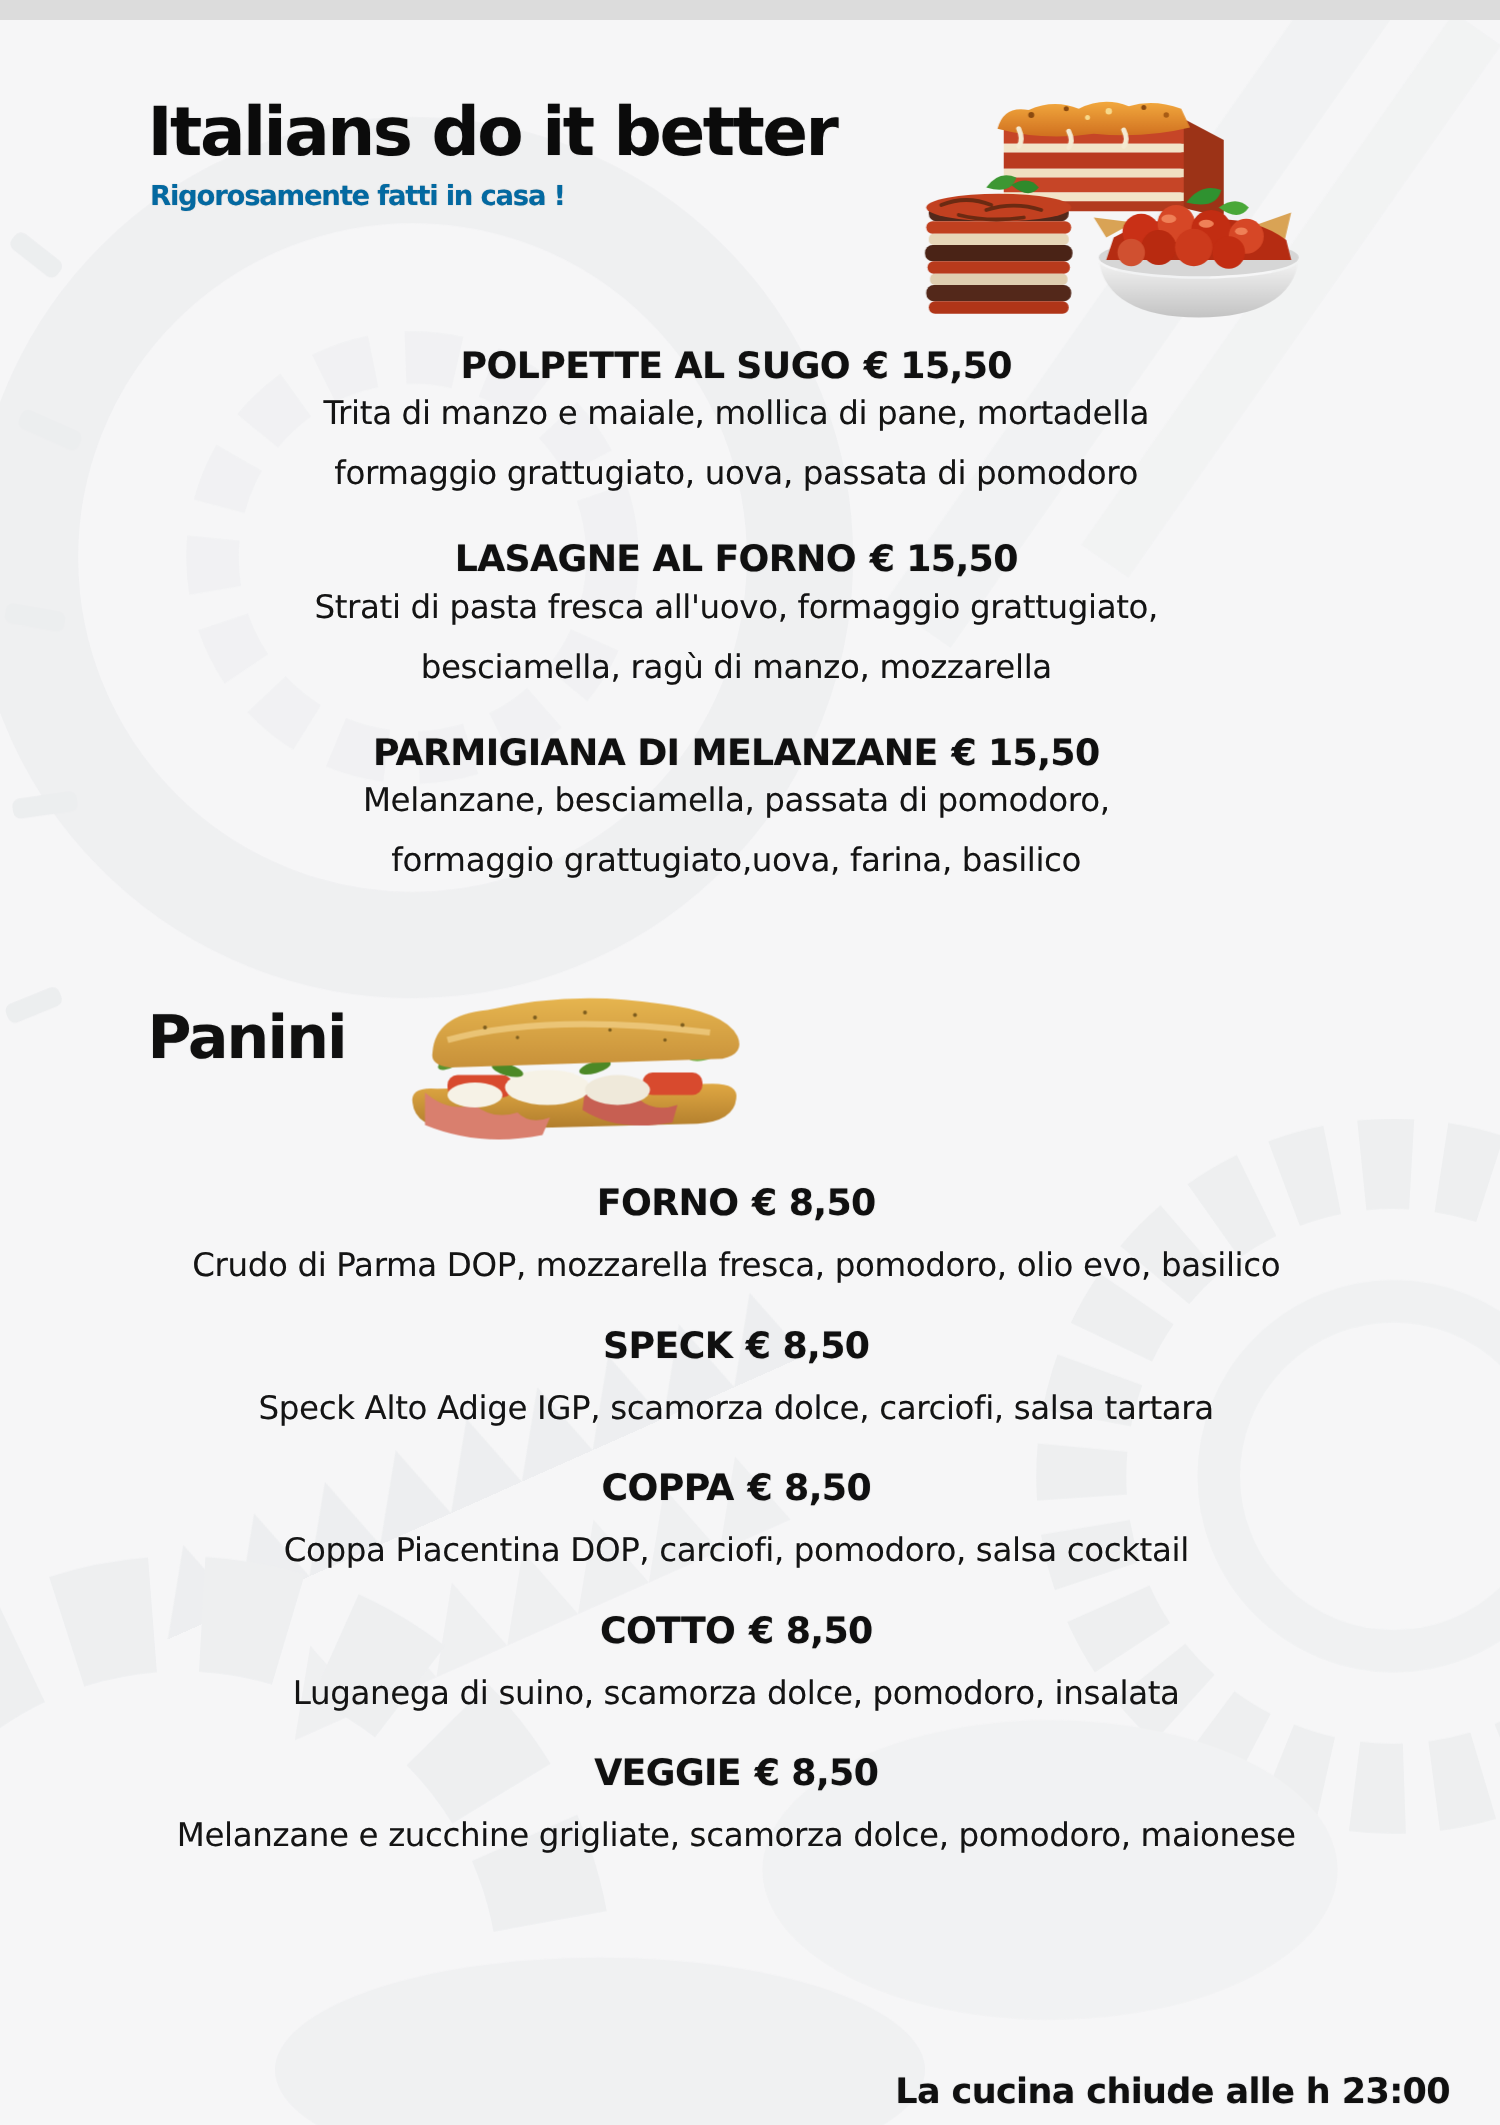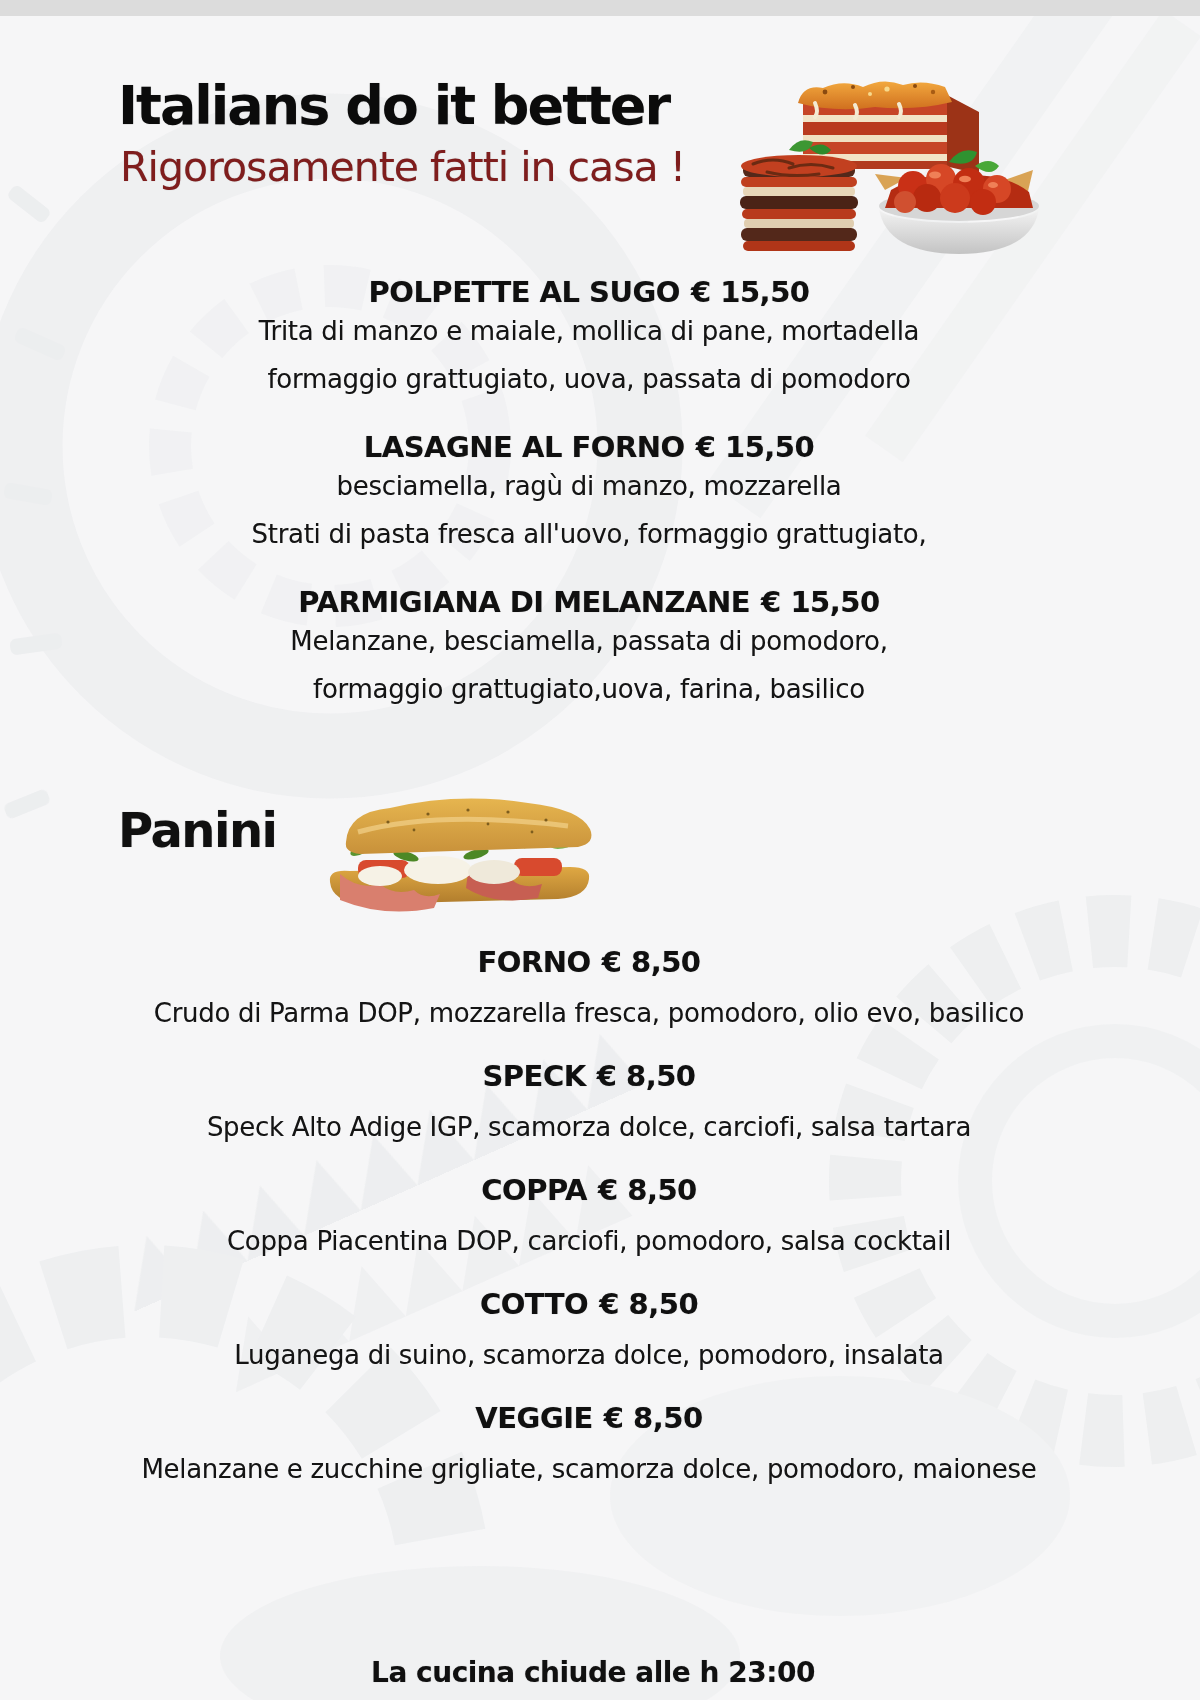--- a/index.html
+++ b/index.html
@@ -9,22 +9,22 @@
     font-family:"DejaVu Sans","Liberation Sans",sans-serif;
     color:#101010;
   }
   .watermark{position:absolute;inset:0;pointer-events:none;}
   .hero{position:absolute;left:118px;top:60px;}
   .hero h1{
     margin:0;font-size:54px;font-weight:700;letter-spacing:-2px;line-height:1.1;
     color:#0b0b0b;text-shadow:0 0 1px rgba(0,0,0,.25);
   }
   .hero h2{
-    margin:12px 0 0 2px;font-size:41px;font-weight:400;letter-spacing:-1px;line-height:1;
-    color:#7f1d1d;text-shadow:0 0 1px rgba(0,0,0,.25);
+    margin:12px 0 0 2px;font-size:22px;font-weight:700;letter-spacing:-1px;line-height:1;
+    color:#0369a1;text-shadow:0 0 1px rgba(0,0,0,.25);
   }
   .photo-top{position:absolute;left:735px;top:52px;}
   .items{position:absolute;left:30px;right:52px;text-align:center;}
   .sec1{top:262px;}
   .sec2{top:932px;}
   .item{margin:0 0 30px 0;}
   .sec2 .item{margin-bottom:25px;}
   .item-h{
     font-size:29px;font-weight:700;line-height:1;letter-spacing:-0.5px;
     text-shadow:0 0 1px rgba(0,0,0,.3);
@@ -36,21 +36,21 @@
   }
   .sec1 .d:first-of-type{margin-top:10px;}
   .sec2 .d{margin-top:12px;}
   .panini-title{
     position:absolute;left:118px;top:790px;margin:0;
     font-size:48px;font-weight:700;letter-spacing:-1.5px;line-height:1;
     text-shadow:0 0 1px rgba(0,0,0,.3);
   }
   .photo-panino{position:absolute;left:318px;top:766px;}
   .footer-note{
-    position:absolute;left:26px;right:40px;top:1640px;text-align:center;
+    position:absolute;left:26px;right:40px;top:1640px;text-align:right;
     font-size:28px;font-weight:700;letter-spacing:-0.5px;
     text-shadow:0 0 1px rgba(0,0,0,.3);
   }
 </style>
 </head>
 <body>
 
 <div class="page">
 
   <svg class="watermark" width="1200" height="1700" viewBox="0 0 1200 1700" aria-hidden="true">
@@ -156,22 +156,22 @@
       <div class="item-h">
         <span>POLPETTE AL SUGO</span><span class="price">€ 15,50</span>
       </div>
       <div class="d">Trita di manzo e maiale, mollica di pane, mortadella</div>
       <div class="d">formaggio grattugiato, uova, passata di pomodoro</div>
     </div>
     <div class="item">
       <div class="item-h">
         <span>LASAGNE AL FORNO</span><span class="price">€ 15,50</span>
       </div>
+      <div class="d">Strati di pasta fresca all'uovo, formaggio grattugiato,</div>
       <div class="d">besciamella, ragù di manzo, mozzarella</div>
-      <div class="d">Strati di pasta fresca all'uovo, formaggio grattugiato,</div>
     </div>
     <div class="item">
       <div class="item-h">
         <span>PARMIGIANA DI MELANZANE</span><span class="price">€ 15,50</span>
       </div>
       <div class="d">Melanzane, besciamella, passata di pomodoro,</div>
       <div class="d">formaggio grattugiato,uova, farina, basilico</div>
     </div>
   </section>
 

